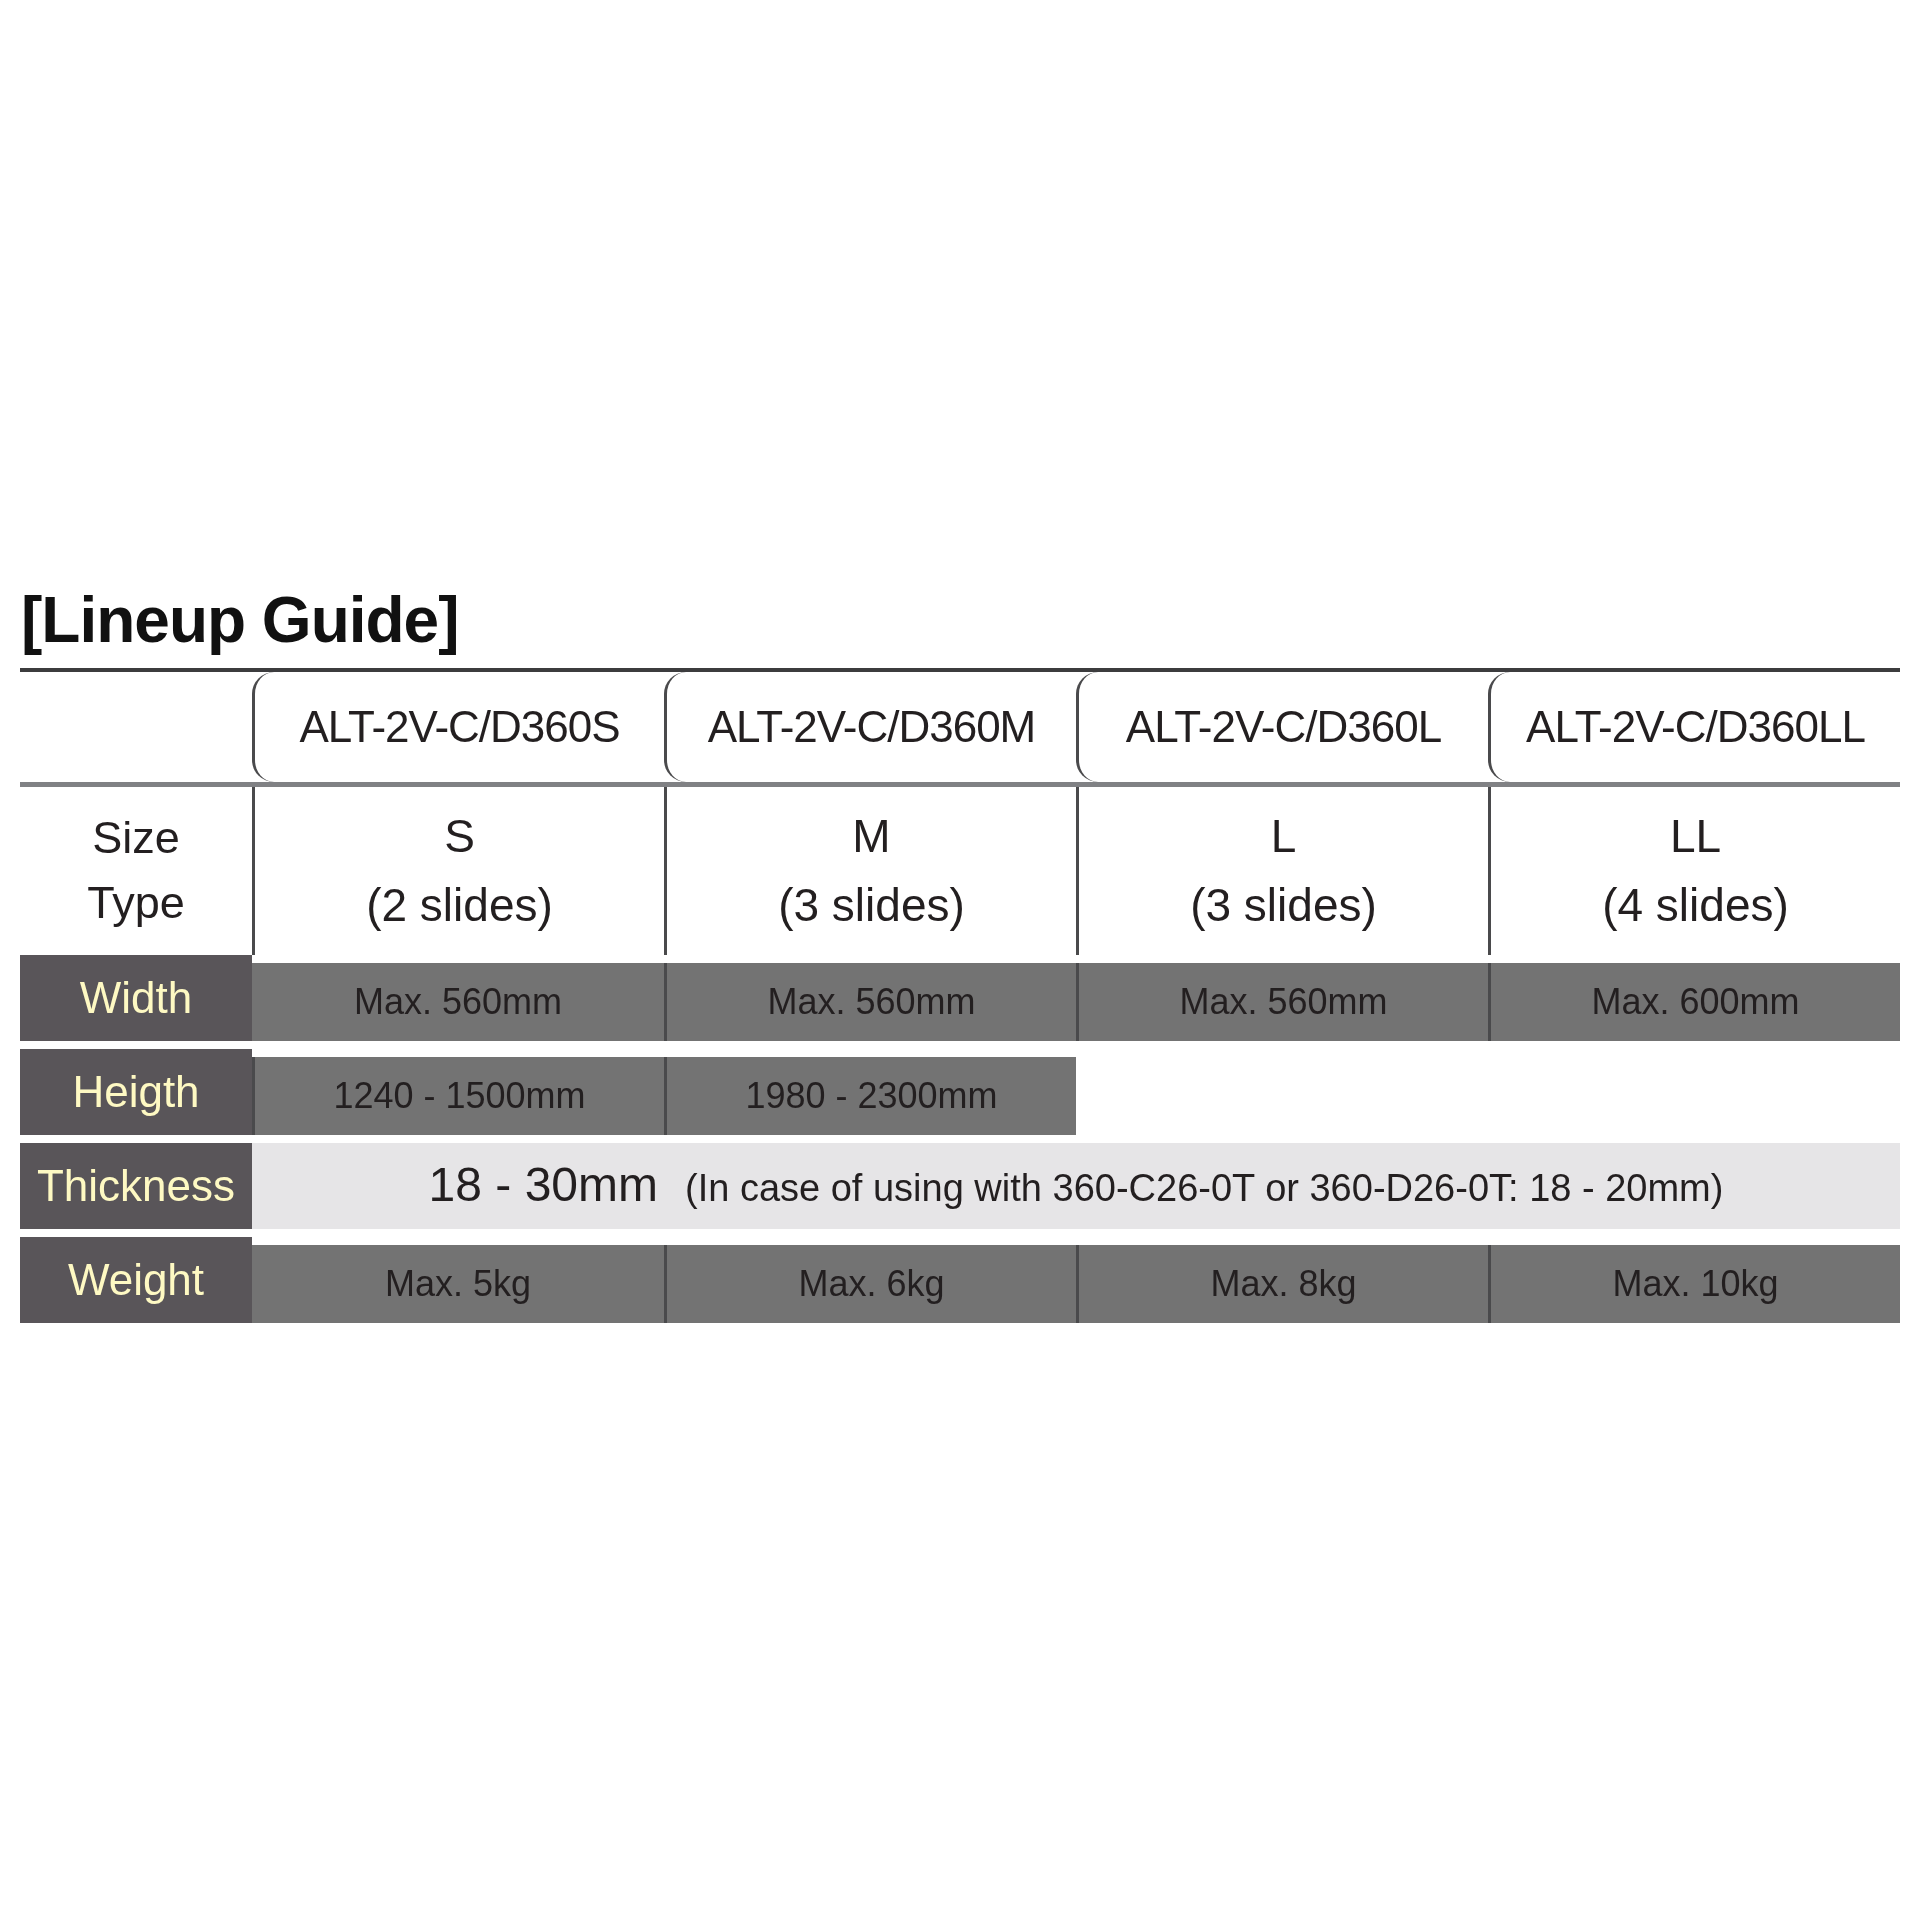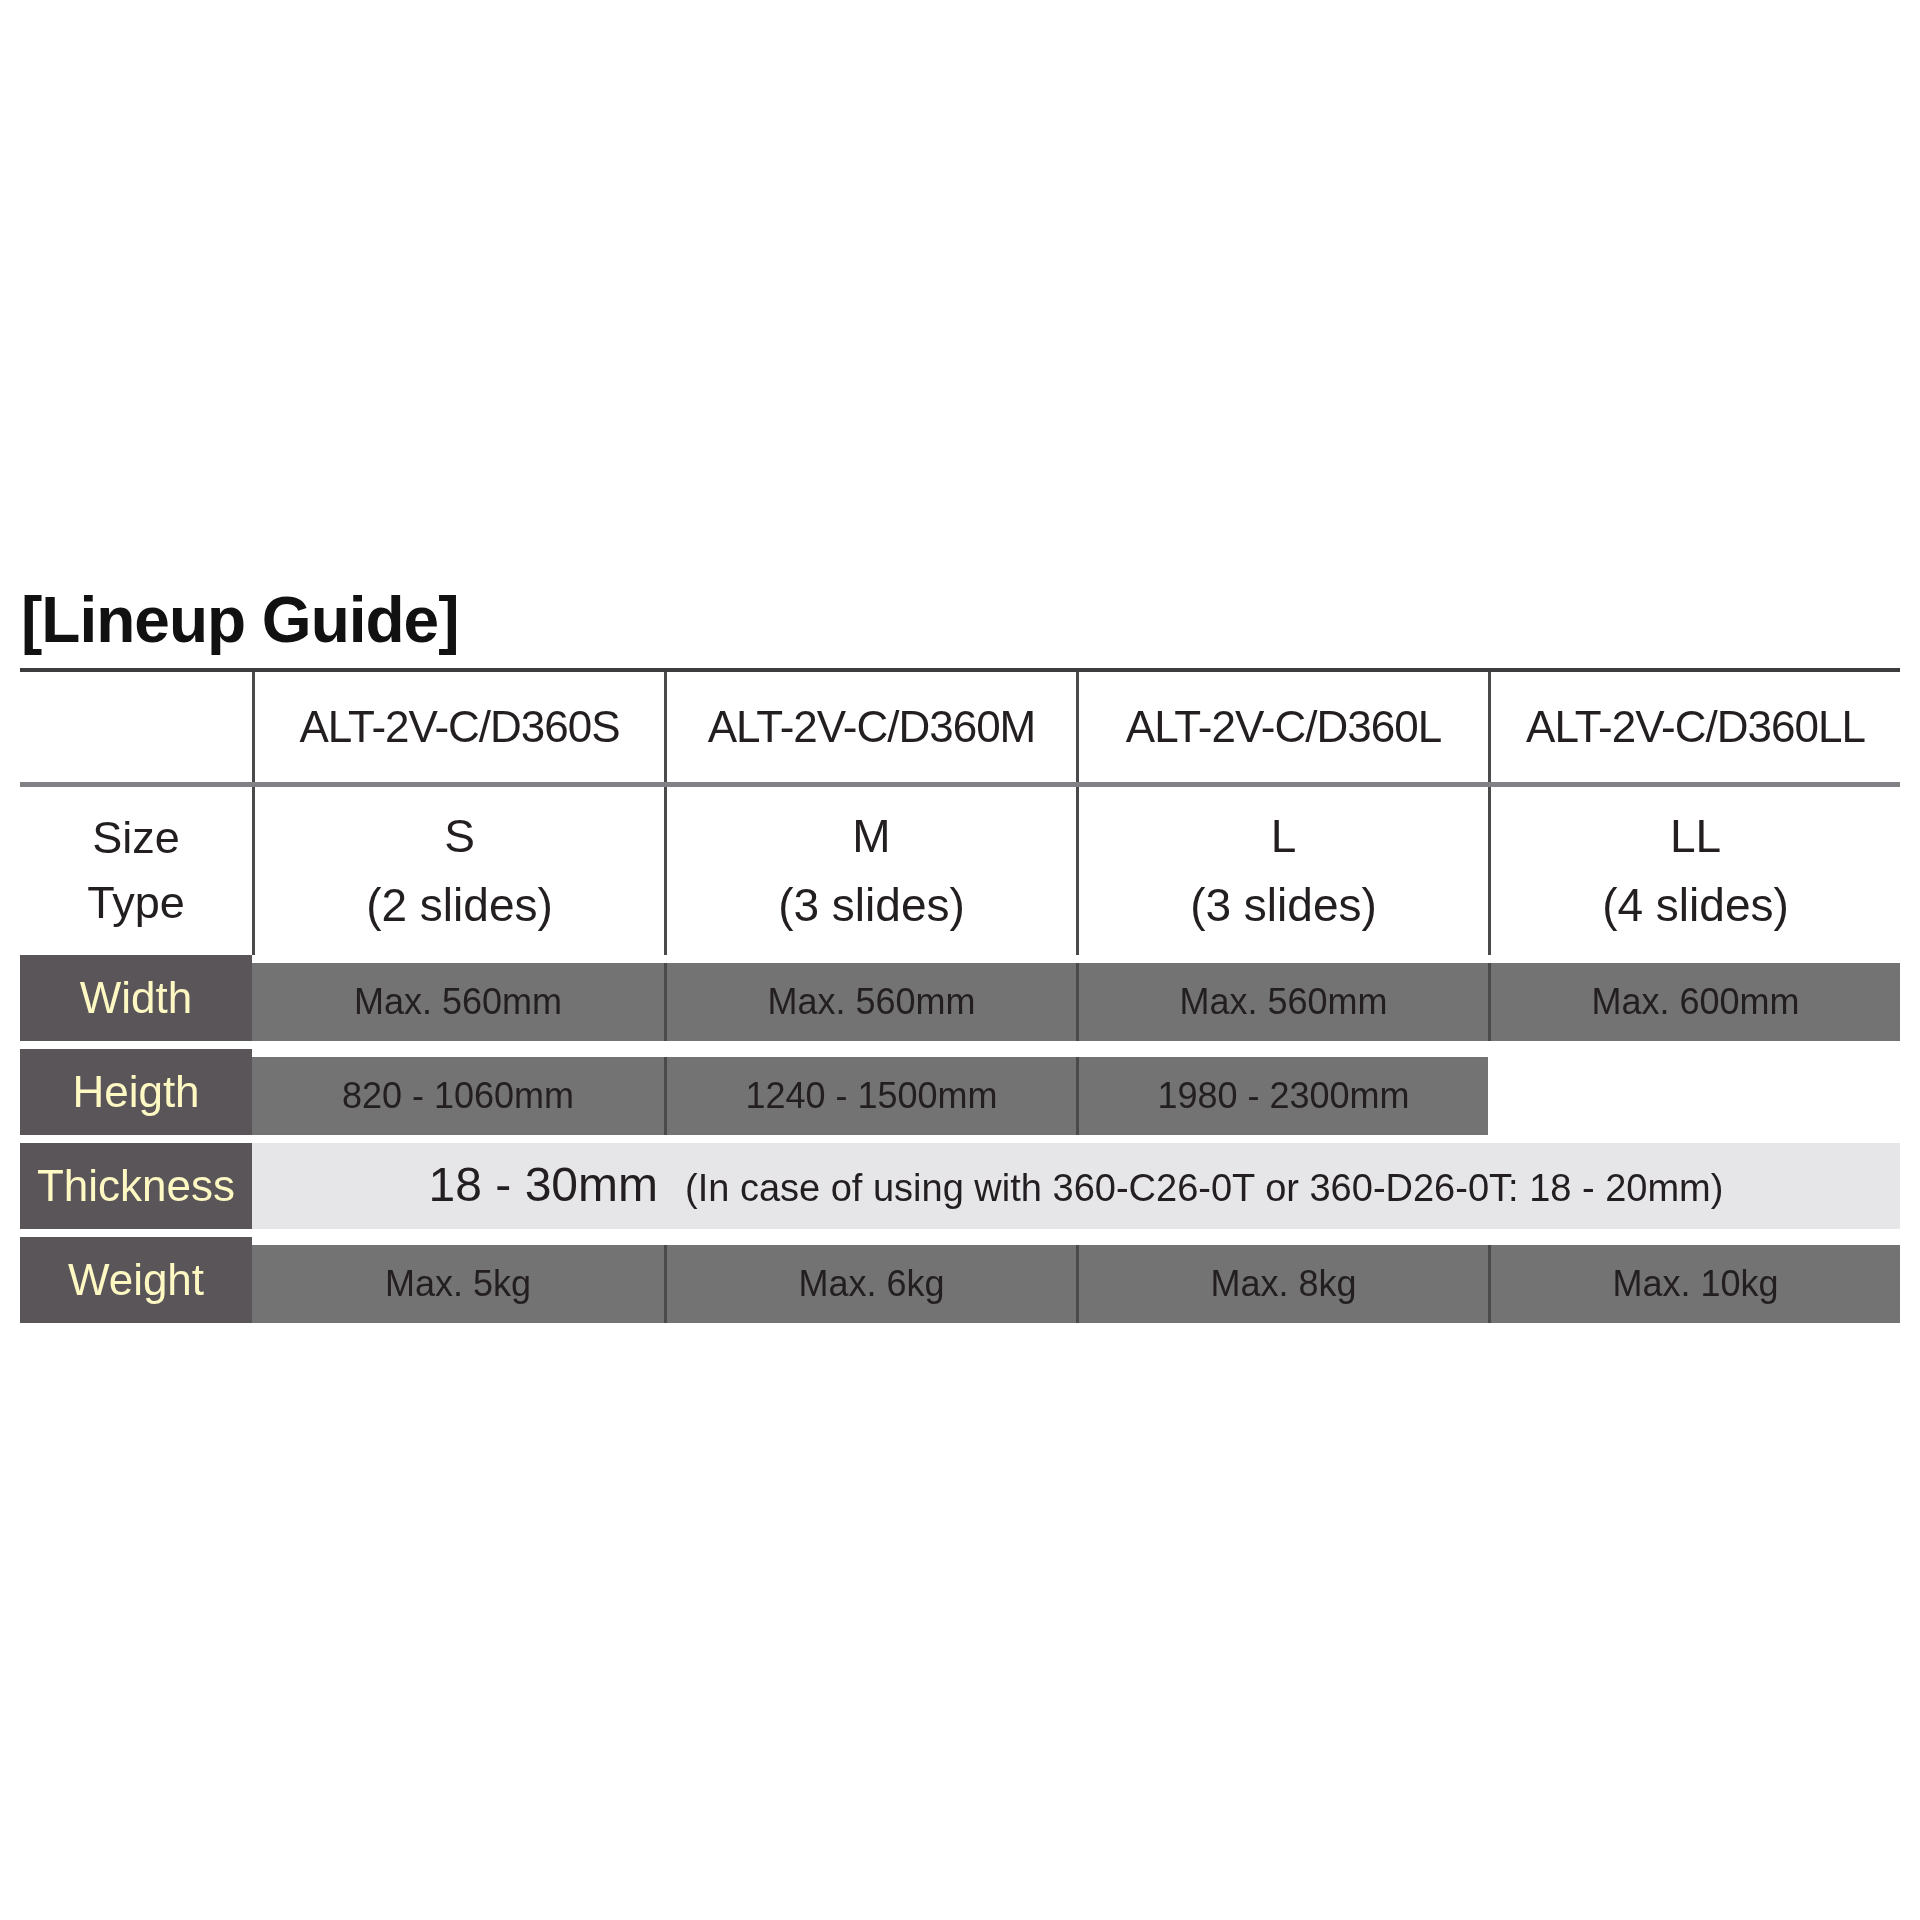--- a/index.html
+++ b/index.html
@@ -44,21 +44,21 @@
     border-bottom: 5px solid #808184;
   }
   .header-row .cell {
     display: flex;
     align-items: center;
     justify-content: center;
     font-size: 44px;
     letter-spacing: -1px;
     white-space: nowrap;
   }
-  .header-row .cell.model { border-left: 3px solid #4a4a4c; }
+  .header-row .cell.model { border-left: 3px solid #4a4a4c; border-radius: 22px; }
   
   .size-row { height: 168px; }
   .size-row .cell {
     display: flex;
     flex-direction: column;
     align-items: center;
     justify-content: center;
     font-size: 46px;
     line-height: 1.5;
   }
@@ -145,21 +145,20 @@
     <div class="grid-row spec-row">
       <div class="labelcell">Width</div>
       <div class="datacell">Max. 560mm</div>
       <div class="datacell divided">Max. 560mm</div>
       <div class="datacell divided">Max. 560mm</div>
       <div class="datacell divided">Max. 600mm</div>
     </div>
 
     <div class="grid-row spec-row gapped">
       <div class="labelcell">Heigth</div>
-      <div class="datacell">820 - 1060mm</div>
       <div class="datacell divided">1240 - 1500mm</div>
       <div class="datacell divided">1980 - 2300mm</div>
     </div>
 
     <div class="grid-row spec-row gapped">
       <div class="labelcell">Thickness</div>
       <div class="spancell">
         <span class="main">18 - 30mm</span>
         <span class="note">(In case of using with 360-C26-0T or 360-D26-0T: 18 - 20mm)</span>
       </div>

